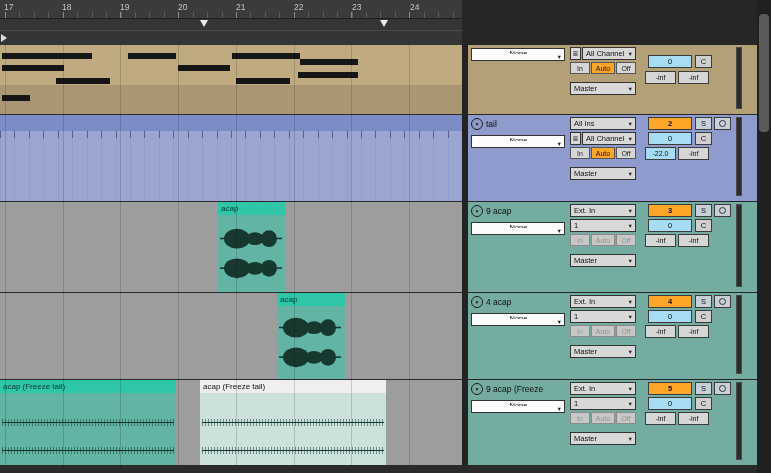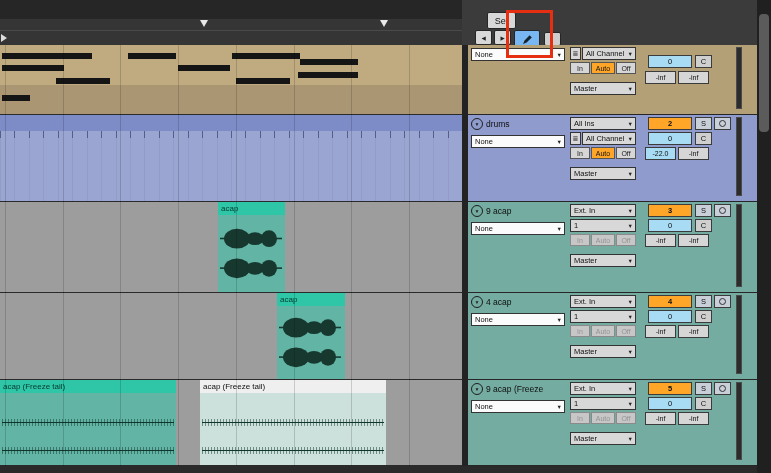--- a/index.html
+++ b/index.html
@@ -58,21 +58,21 @@
   .vdiv{position:absolute;left:462px;top:45px;width:6px;height:421px;background:#232323;}
   .hdr{position:absolute;left:468px;width:289px;box-sizing:border-box;border-bottom:1px solid #262626;overflow:hidden;}
   .ttl{position:absolute;left:3px;top:2px;height:13px;width:95px;display:flex;align-items:center;gap:3px;
        font-size:8.5px;color:#0e0e0e;white-space:nowrap;overflow:hidden;}
   .coll{width:10px;height:10px;border:1px solid #1e1e1e;border-radius:50%;flex:none;
         display:flex;align-items:center;justify-content:center;font-size:5px;color:#1e1e1e;}
   .dd{position:absolute;height:13px;background:#d8d8d8;border:1px solid #333;box-sizing:border-box;
       display:flex;align-items:center;font-size:7.5px;color:#111;padding:0 2px 0 3px;}
   .dd .txt{white-space:nowrap;overflow:hidden;}
   .dd .arr-ic{margin-left:auto;font-size:5.5px;color:#222;padding-left:2px;}
-  .dd.white{background:#fbfbfb;}
+  .dd.white{background:#fbfbfb;flex-direction:column;}
   .io-icon{position:absolute;width:11px;height:13px;background:#d8d8d8;border:1px solid #333;
       box-sizing:border-box;font-size:7px;color:#222;display:flex;align-items:center;justify-content:center;}
   .mon{position:absolute;height:12px;background:#d6d6d6;border:1px solid #555;box-sizing:border-box;
       font-size:7px;color:#222;display:flex;align-items:center;justify-content:center;}
   .mon.active{background:#ffa629;color:#111;}
   .mon.disabled{background:#c7c7c7;color:#949494;border-color:#8a8a8a;}
   .mixbox{position:absolute;height:13px;box-sizing:border-box;border:1px solid #3b3b3b;
       font-size:7.5px;color:#0e0e0e;display:flex;align-items:center;justify-content:center;}
   .numb{background:#ffa629;font-weight:bold;}
   .solo{background:#c9cfd8;}
@@ -87,41 +87,37 @@
   
   .sb{position:absolute;left:757px;top:0;width:14px;height:473px;background:#202020;}
   .sb-handle{position:absolute;left:2px;top:14px;width:10px;height:118px;background:#5b5b5b;border-radius:4px;}
   .footer{position:absolute;left:0;top:466px;width:757px;height:7px;background:#2a2a2a;}
 </style>
 </head>
 <body>
 
 <div class="app">
 
+  <div class="ruler">
+    <span class="num" style="left:4px">17</span>
+    <span class="num" style="left:62px">18</span>
+    <span class="num" style="left:120px">19</span>
+    <span class="num" style="left:178px">20</span>
+    <span class="num" style="left:236px">21</span>
+    <span class="num" style="left:294px">22</span>
+    <span class="num" style="left:352px">23</span>
+    <span class="num" style="left:410px">24</span>
+  </div>
 
   <div class="scrub">
     <span class="startflag"></span>
     <span class="marker" style="left:200px"></span>
     <span class="marker" style="left:380px"></span>
   </div>
 
-  <div class="ctrlbar">
-    <div class="set-btn">Set</div>
-    <div class="nav">
-      <div class="nbtn">◀</div>
-      <div class="nbtn">▶</div>
-    </div>
-    <div class="draw-btn">
-      <svg width="12" height="12" viewBox="0 0 12 12">
-        <path d="M2 10 L3.6 6.4 L8.6 1.2 L10.8 3.4 L5.6 8.6 Z" fill="#16222c"></path>
-      </svg>
-    </div>
-    <div class="mini-btn"></div>
-    <div class="red-rect"></div>
-  </div>
 
   <div class="arr" style="top:45px;height:70px;background:linear-gradient(#c0ab81 0 40px,#ab9673 40px)">
     <div style="position:absolute;left:0;top:0;right:0;bottom:0;">
         <div class="midi-note" style="left: 2px; top: 8px; width: 90px;"></div>
         <div class="midi-note" style="left: 128px; top: 8px; width: 48px;"></div>
         <div class="midi-note" style="left: 232px; top: 8px; width: 68px;"></div>
         <div class="midi-note" style="left: 300px; top: 14px; width: 58px;"></div>
         <div class="midi-note" style="left: 2px; top: 20px; width: 62px;"></div>
         <div class="midi-note" style="left: 178px; top: 20px; width: 52px;"></div>
         <div class="midi-note" style="left: 298px; top: 27px; width: 60px;"></div>
@@ -219,21 +215,21 @@
     <div class="mixbox vol" style="left:180px;top:10px;width:44px">0</div>
     <div class="mixbox panb" style="left:227px;top:10px;width:17px">C</div>
     <div class="mixbox outv" style="left:177px;top:26px;width:31px">-inf</div>
     <div class="mixbox outv" style="left:210px;top:26px;width:31px">-inf</div>
     <div class="meterstrip" style="left:268px;top:2px;height:62px"></div>
   </div>
 
   <div class="hdr" style="top:115px;height:87px;background:#8f9bcc">
     <div class="ttl">
       <span class="coll">▼</span>
-      <span>drums</span>
+      <span>tail</span>
     </div>
     <div class="dd white" style="left:3px;top:20px;width:94px">
       <span class="txt">None</span>
       <span class="arr-ic">▼</span>
     </div>
     <div class="dd" style="left:102px;top:2px;width:66px">
       <span class="txt">All Ins</span>
       <span class="arr-ic">▼</span>
     </div>
     <span class="io-icon" style="left:102px;top:17px">≣</span>

